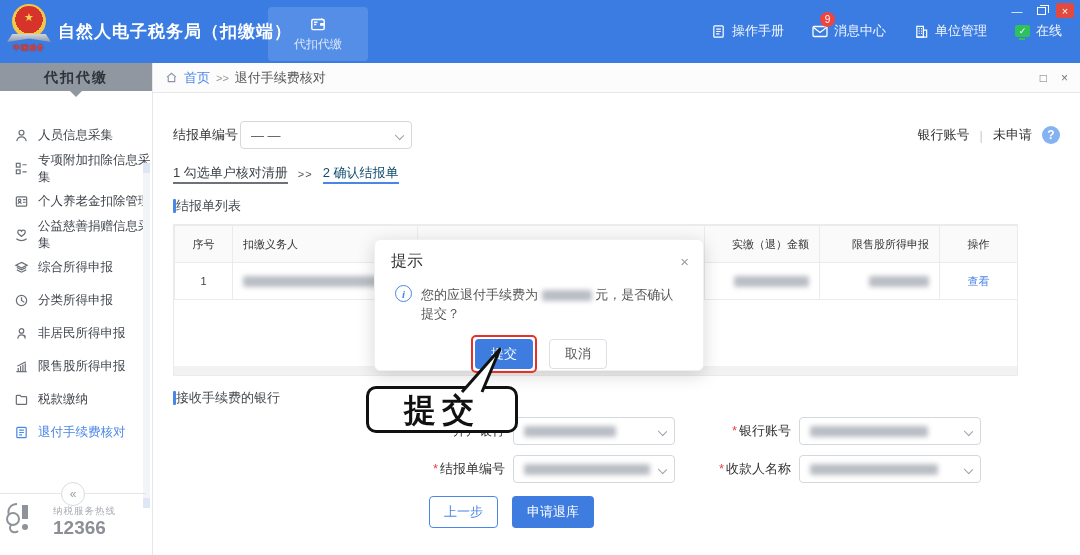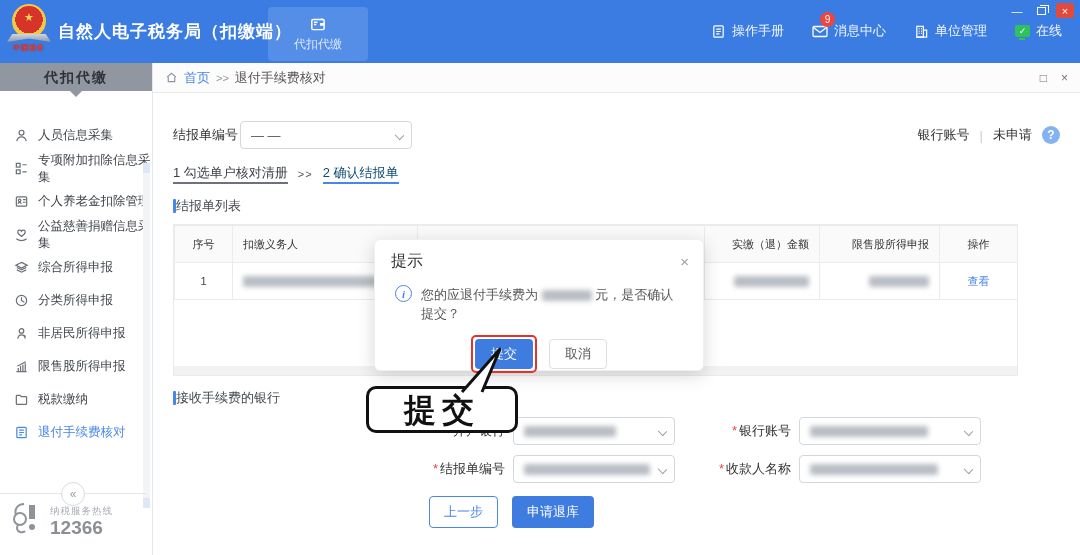--- a/index.html
+++ b/index.html
@@ -33,21 +33,21 @@
   .side-menu { padding-top:28px; }
   .side-item { height:33px; display:flex; align-items:center; gap:9px; padding-left:14px; color:#41464d; font-size:12.5px; cursor:pointer; }
   .side-item .sicon { color:#6b7077; display:flex; }
   .side-item.active { color:#4a86e8; }
   .side-item.active .sicon { color:#4a86e8; }
   .side-scroll { position:absolute; right:2px; top:100px; width:7px; height:345px; background:#f3f4f6; border-radius:3px; }
   .side-scroll:before, .side-scroll:after { content:""; position:absolute; left:0; width:7px; height:10px; background:#dfe7f5; }
   .side-scroll:before { top:0; } .side-scroll:after { bottom:0; }
   .collapse-row { position:absolute; left:0; right:6px; top:430px; border-top:1px solid #e3e6ea; display:flex; justify-content:center; }
   .collapse-btn { width:24px; height:24px; margin-top:-12px; border:1px solid #d8dbe0; background:#fff; border-radius:50%; color:#9aa0a6; font-size:12px; display:flex; align-items:center; justify-content:center; cursor:pointer; }
-  .hotline { position:absolute; left:10px; bottom:18px; display:flex; align-items:flex-end; gap:6px; color:#8e939a; }
+  .hotline { position:absolute; left:3px; bottom:18px; display:flex; align-items:flex-end; gap:16px; color:#8e939a; }
   .hotline-texts { display:flex; flex-direction:column; }
   .hotline-label { font-size:9.5px; letter-spacing:1px; color:#a9adb3; }
   .hotline-number { font-size:19px; font-weight:bold; color:#8c9096; line-height:1; }
 
   
   .crumbbar { position:absolute; left:153px; top:63px; right:0; height:30px; background:#fcfcfc; border-bottom:1px solid #e8e8e8; display:flex; align-items:center; padding:0 12px; gap:6px; z-index:5; }
   .crumb-home { color:#8a94a3; display:flex; }
   .crumb-link { color:#4a86e8; cursor:pointer; }
   .crumb-sep { color:#999; font-size:11px; }
   .crumb-cur { color:#555; }

